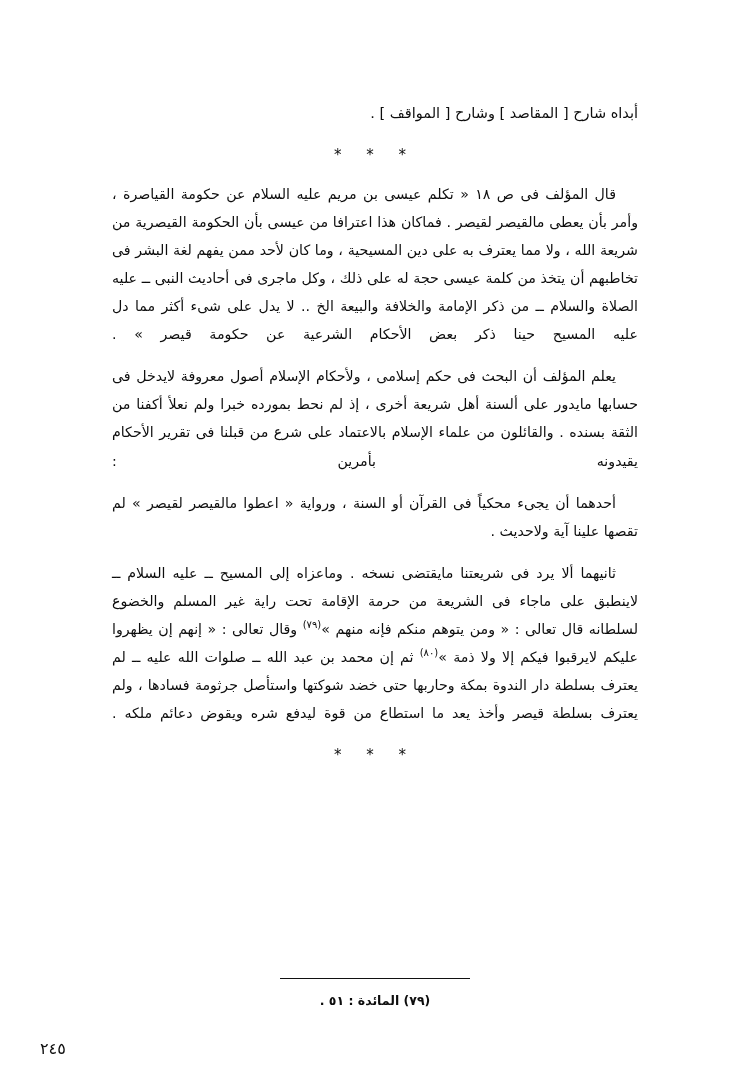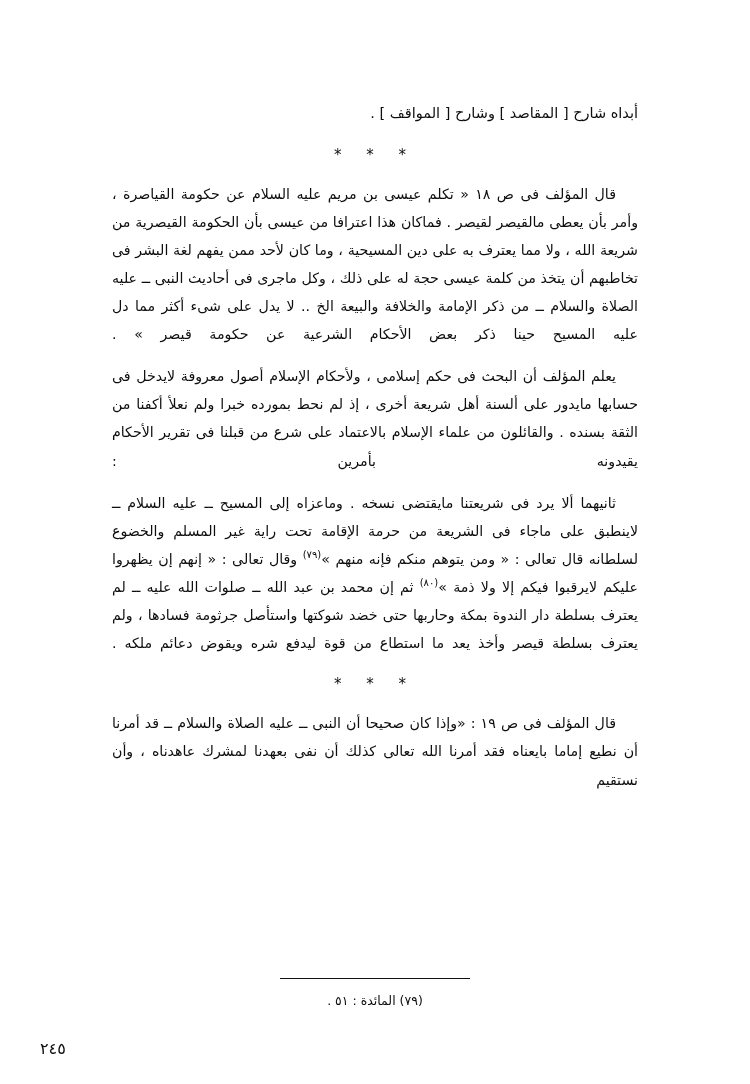--- a/index.html
+++ b/index.html
@@ -55,20 +55,21 @@
   sup.fn {
     font-size: 10px;
     vertical-align: super;
   }
   .footnote-area {
     position: absolute;
     left: 112px;
     right: 112px;
     bottom: 72px;
     direction: rtl;
+    font-weight: bold;
   }
   .footnote-rule {
     width: 190px;
     height: 1px;
     background: #111;
     margin: 0 auto 10px auto;
   }
   .footnote {
     font-size: 12.5px;
     line-height: 1.85;
@@ -92,28 +93,28 @@
 <div class="page">
 
   <div class="line-top">أبداه شارح [ المقاصد ] وشارح [ المواقف ] .</div>
 
   <div class="sep">*  *  *</div>
 
   <p class="body first-indent">قال المؤلف فى ص ١٨ « تكلم عيسى بن مريم عليه السلام عن حكومة القياصرة ، وأمر بأن يعطى مالقيصر لقيصر . فماكان هذا اعترافا من عيسى بأن الحكومة القيصرية من شريعة الله ، ولا مما يعترف به على دين المسيحية ، وما كان لأحد ممن يفهم لغة البشر فى تخاطبهم أن يتخذ من كلمة عيسى حجة له على ذلك ، وكل ماجرى فى أحاديث النبى ــ عليه الصلاة والسلام ــ من ذكر الإمامة والخلافة والبيعة الخ .. لا يدل على شىء أكثر مما دل عليه المسيح حينا ذكر بعض الأحكام الشرعية عن حكومة قيصر » .</p>
 
   <p class="body first-indent">يعلم المؤلف أن البحث فى حكم إسلامى ، ولأحكام الإسلام أصول معروفة لايدخل فى حسابها مايدور على ألسنة أهل شريعة أخرى ، إذ لم نحط بمورده خبرا ولم نعلأ أكفنا من الثقة بسنده . والقائلون من علماء الإسلام بالاعتماد على شرع من قبلنا فى تقرير الأحكام يقيدونه بأمرين :</p>
 
+  <p class="body first-indent last-left">أحدهما أن يجىء محكياً فى القرآن أو السنة ، ورواية « اعطوا مالقيصر لقيصر » لم تقصها علينا آية ولاحديث .</p>
 
   <p class="body first-indent">
     <span>ثانيهما ألا يرد فى شريعتنا مايقتضى نسخه . وماعزاه إلى المسيح ــ عليه السلام ــ لاينطبق على ماجاء فى الشريعة من حرمة الإقامة تحت راية غير المسلم والخضوع لسلطانه قال تعالى : « ومن يتوهم منكم فإنه منهم »</span><sup class="fn">(٧٩)</sup><span> وقال تعالى : « إنهم إن يظهروا عليكم لايرقبوا فيكم إلا ولا ذمة »</span><sup class="fn">(٨٠)</sup><span> ثم إن محمد بن عبد الله ــ صلوات الله عليه ــ لم يعترف بسلطة دار الندوة بمكة وحاربها حتى خضد شوكتها واستأصل جرثومة فسادها ، ولم يعترف بسلطة قيصر وأخذ يعد ما استطاع من قوة ليدفع شره ويقوض دعائم ملكه .</span>
   </p>
 
   <div class="sep">*  *  *</div>
 
-  <p class="body first-indent last-left">قال المؤلف فى ص ١٩ : «وإذا كان صحيحا أن النبى ــ عليه الصلاة والسلام ــ قد أمرنا أن نطيع إماما بايعناه فقد أمرنا الله تعالى كذلك أن نفى بعهدنا لمشرك عاهدناه ، وأن نستقيم</p>
 
 </div>
 
 <div class="footnote-area">
   <div class="footnote-rule"></div>
   <p class="footnote">
     <span>(٧٩)</span>
     <span>المائدة : ٥١ .</span>
   </p>
 </div>

